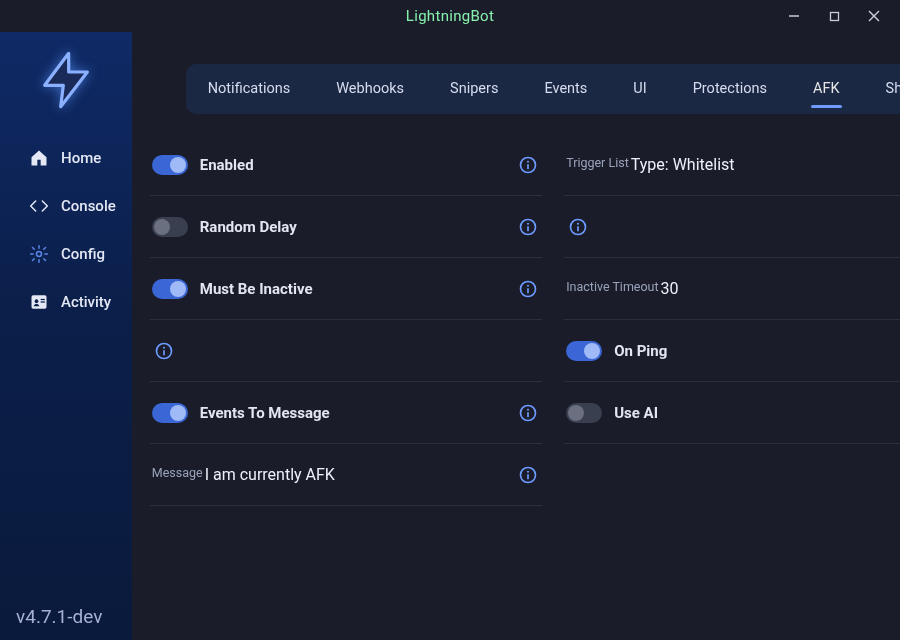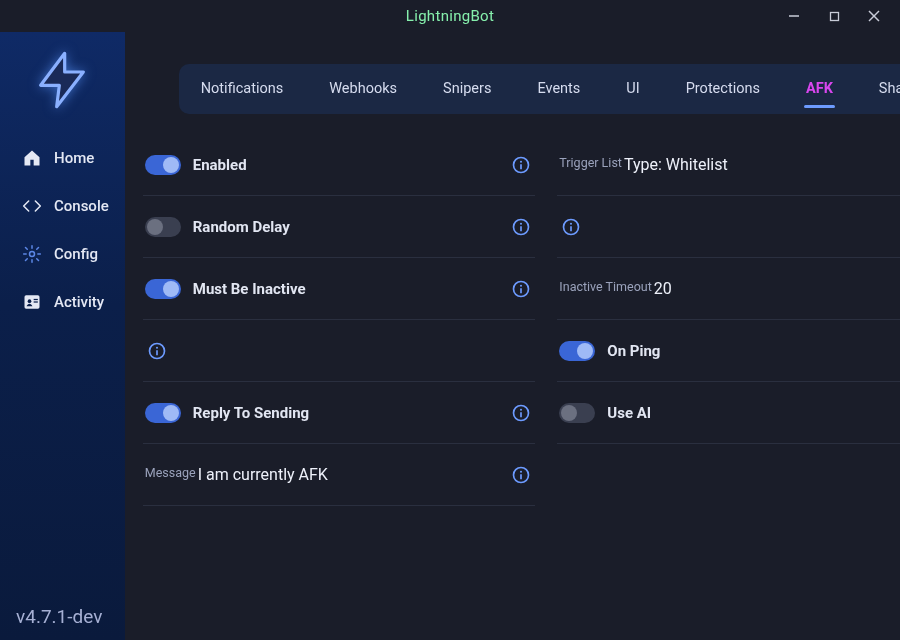--- a/index.html
+++ b/index.html
@@ -56,20 +56,21 @@
 .nav { display: flex; flex-direction: column; padding: 6px 0; }
 .nav-item {
   display: flex;
   align-items: center;
   gap: 12px;
   padding: 14px 16px 14px 22px;
   color: #e4e8f4;
   font-size: 15px;
   font-weight: 500;
   cursor: pointer;
+  margin-left: 7px;
 }
 .nav-item .ico { width: 20px; height: 20px; display: flex; align-items: center; justify-content: center; }
 .nav-item.active .ico svg { stroke: #5b86e5; fill: #5b86e5; }
 .spacer { flex: 1; }
 .version {
   padding: 12px 16px;
   font-size: 19px;
   color: #a6b0d4;
 }
 .main {
@@ -91,21 +92,21 @@
 }
 .tab {
   padding: 0 14px;
   height: 50px;
   line-height: 50px;
   font-size: 14.5px;
   color: #d6dcef;
   cursor: pointer;
   position: relative;
 }
-.tab.active { color: #d946ef; font-weight: bold; }
+.tab.active { color: #e5e5e5; }
 .tab.active::after {
   content: "";
   position: absolute;
   left: 12px; right: 12px; bottom: 6px;
   height: 3px;
   background: #6d9bff;
   border-radius: 2px;
 }
 .settings-grid {
   margin-top: 20px;
@@ -298,21 +299,21 @@
                 <circle cx="12" cy="8" r="1.2" fill="#6d9bff" stroke="none"></circle>
                 <line x1="12" y1="11" x2="12" y2="17" stroke-width="2"></line>
               </svg>
             </div>
           </div>
           <div class="row">
             <div class="left">
               <div class="toggle on">
                 <div class="knob"></div>
               </div>
-              <span class="row-label">Reply To Sending</span>
+              <span class="row-label">Events To Message</span>
             </div>
             <div class="info-ico">
               <svg width="20" height="20" viewBox="0 0 24 24">
                 <circle cx="12" cy="12" r="9" stroke-width="2" fill="none"></circle>
                 <circle cx="12" cy="8" r="1.2" fill="#6d9bff" stroke="none"></circle>
                 <line x1="12" y1="11" x2="12" y2="17" stroke-width="2"></line>
               </svg>
             </div>
           </div>
           <div class="row">
@@ -353,21 +354,21 @@
                 <circle cx="12" cy="12" r="9" stroke-width="2" fill="none"></circle>
                 <circle cx="12" cy="8" r="1.2" fill="#6d9bff" stroke="none"></circle>
                 <line x1="12" y1="11" x2="12" y2="17" stroke-width="2"></line>
               </svg>
             </div>
           </div>
           <div class="row">
             <div class="left">
               <div class="kv">
                 <div class="k">Inactive Timeout</div>
-                <div class="v">20</div>
+                <div class="v">30</div>
               </div>
             </div>
             <div class="info-ico">
               <svg width="20" height="20" viewBox="0 0 24 24">
                 <circle cx="12" cy="12" r="9" stroke-width="2" fill="none"></circle>
                 <circle cx="12" cy="8" r="1.2" fill="#6d9bff" stroke="none"></circle>
                 <line x1="12" y1="11" x2="12" y2="17" stroke-width="2"></line>
               </svg>
             </div>
           </div>

